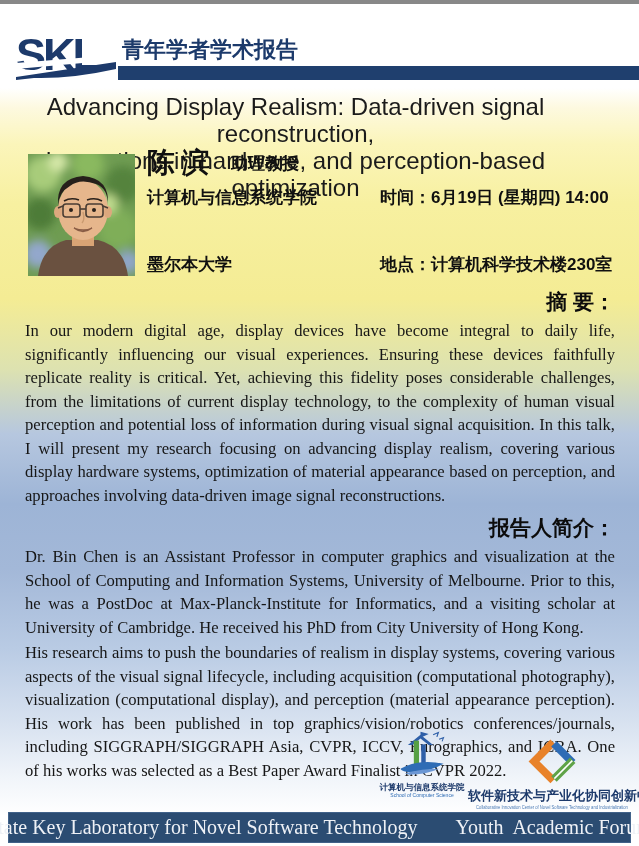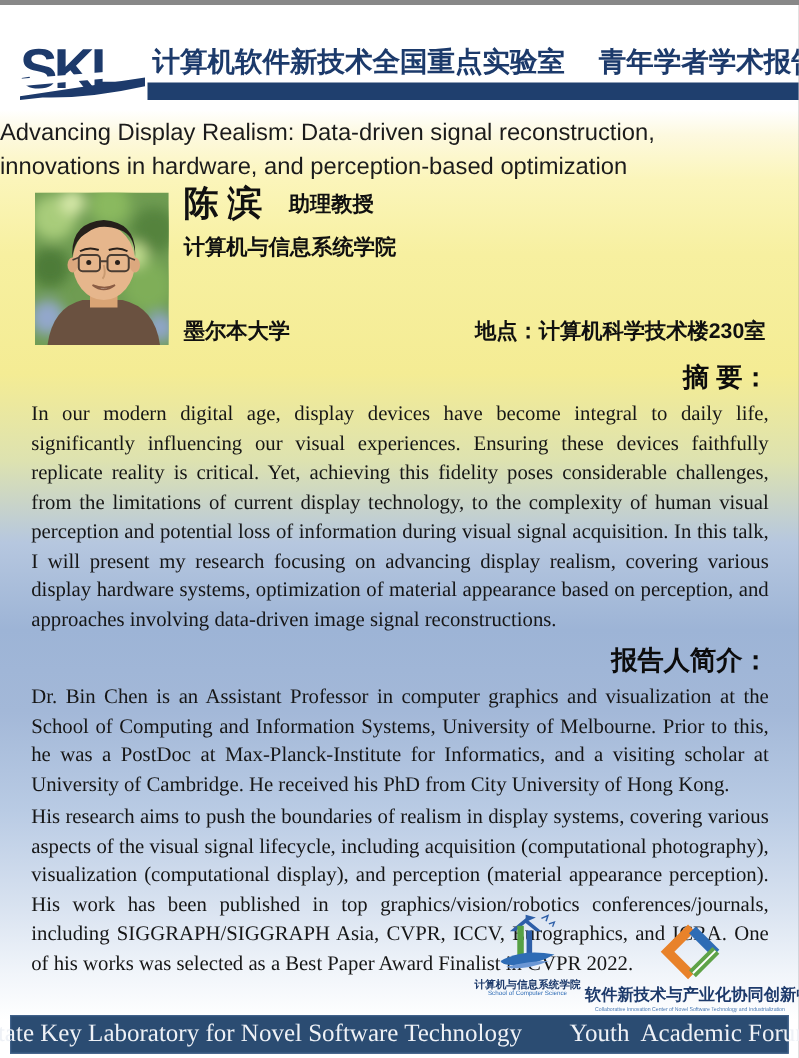--- a/index.html
+++ b/index.html
@@ -24,22 +24,22 @@
   .header-title{
     position:absolute;left:122px;top:31px;
     display:flex;gap:27px;white-space:nowrap;
     font-size:22px;font-weight:700;color:#1c3a6b;
     font-family:"Liberation Sans",sans-serif;
   }
   .header-bar{position:absolute;left:118px;top:62px;width:521px;height:14px;background:#1f3f6e;}
   
   .talk-title{
     position:absolute;left:0;top:89px;width:591px;
-    color:#1b1b1b;
-    font-size:19px;line-height:27px;font-weight:400;
+    text-align:center;color:#1b1b1b;
+    font-size:24px;line-height:27px;font-weight:400;
   }
   
   .photo{position:absolute;left:28px;top:150px;width:107px;height:122px;}
   .speaker-name-row{position:absolute;left:147px;top:140px;display:flex;align-items:center;gap:14px;}
   .speaker-name{font-family:"Liberation Serif",serif;font-size:28px;font-weight:700;letter-spacing:7px;color:#101010;}
   .speaker-acad{font-size:17px;font-weight:700;color:#101010;}
   .info{position:absolute;font-size:17px;font-weight:700;color:#101010;white-space:nowrap;}
   .dept{left:147px;top:182px;}
   .time{left:380px;top:182px;}
   .univ{left:147px;top:249px;}
@@ -76,21 +76,20 @@
 <body>
 
 <div class="poster">
 
   <svg class="skl-logo" viewBox="0 0 100 52" aria-hidden="true">
     <text x="0" y="41" font-size="45" font-weight="bold" fill="#1d3a6b" style="font-family:'Liberation Sans',sans-serif;letter-spacing:-3px">SKL</text>
     <polygon points="0,34 100,26 100,31 0,40" fill="#ffffff"></polygon>
     <path d="M0,48 L100,33 L100,40 Q55,50 18,49 L0,51 Z" fill="#1d3a6b"></path>
   </svg>
   <div class="header-title">
-    <span>计算机软件新技术全国重点实验室</span>
     <span>青年学者学术报告</span>
   </div>
   <div class="header-bar"></div>
 
   <div class="talk-title">
     <div>Advancing Display Realism: Data-driven signal reconstruction,</div>
     <div>innovations in hardware, and perception-based optimization</div>
   </div>
 
   <svg class="photo" viewBox="0 0 107 122" aria-hidden="true">
@@ -133,20 +132,23 @@
       <path d="M55,58 q2,8 -1,11" stroke="#c99a70" stroke-width="1.5" fill="none"></path>
       <path d="M46,74 q9,7 18,0 q-8,4 -18,0" fill="#fdf4ea" stroke="#8a5c44" stroke-width="1.3"></path>
     </g>
   </svg>
 
   <div class="speaker-name-row">
     <span class="speaker-name">陈滨</span>
     <span class="speaker-acad">助理教授</span>
   </div>
   <div class="info dept">计算机与信息系统学院</div>
+  <div class="info time">
+    <span>时间：</span><span>6月19日 (星期四) 14:00</span>
+  </div>
   <div class="info univ">墨尔本大学</div>
   <div class="info loc">
     <span>地点：</span><span>计算机科学技术楼230室</span>
   </div>
 
   <div class="content">
     <div class="sec-heading">摘 要：</div>
     <p class="body-text">In our modern digital age, display devices have become integral to daily life, significantly influencing our visual experiences. Ensuring these devices faithfully replicate reality is critical. Yet, achieving this fidelity poses considerable challenges, from the limitations of current display technology, to the complexity of human visual perception and potential loss of information during visual signal acquisition. In this talk, I will present my research focusing on advancing display realism, covering various display hardware systems, optimization of material appearance based on perception, and approaches involving data-driven image signal reconstructions.</p>
     <div class="sec-heading bio-head">报告人简介：</div>
     <p class="body-text">Dr. Bin Chen is an Assistant Professor in computer graphics and visualization at the School of Computing and Information Systems, University of Melbourne. Prior to this, he was a PostDoc at Max-Planck-Institute for Informatics, and a visiting scholar at University of Cambridge. He received his PhD from City University of Hong Kong.</p>

